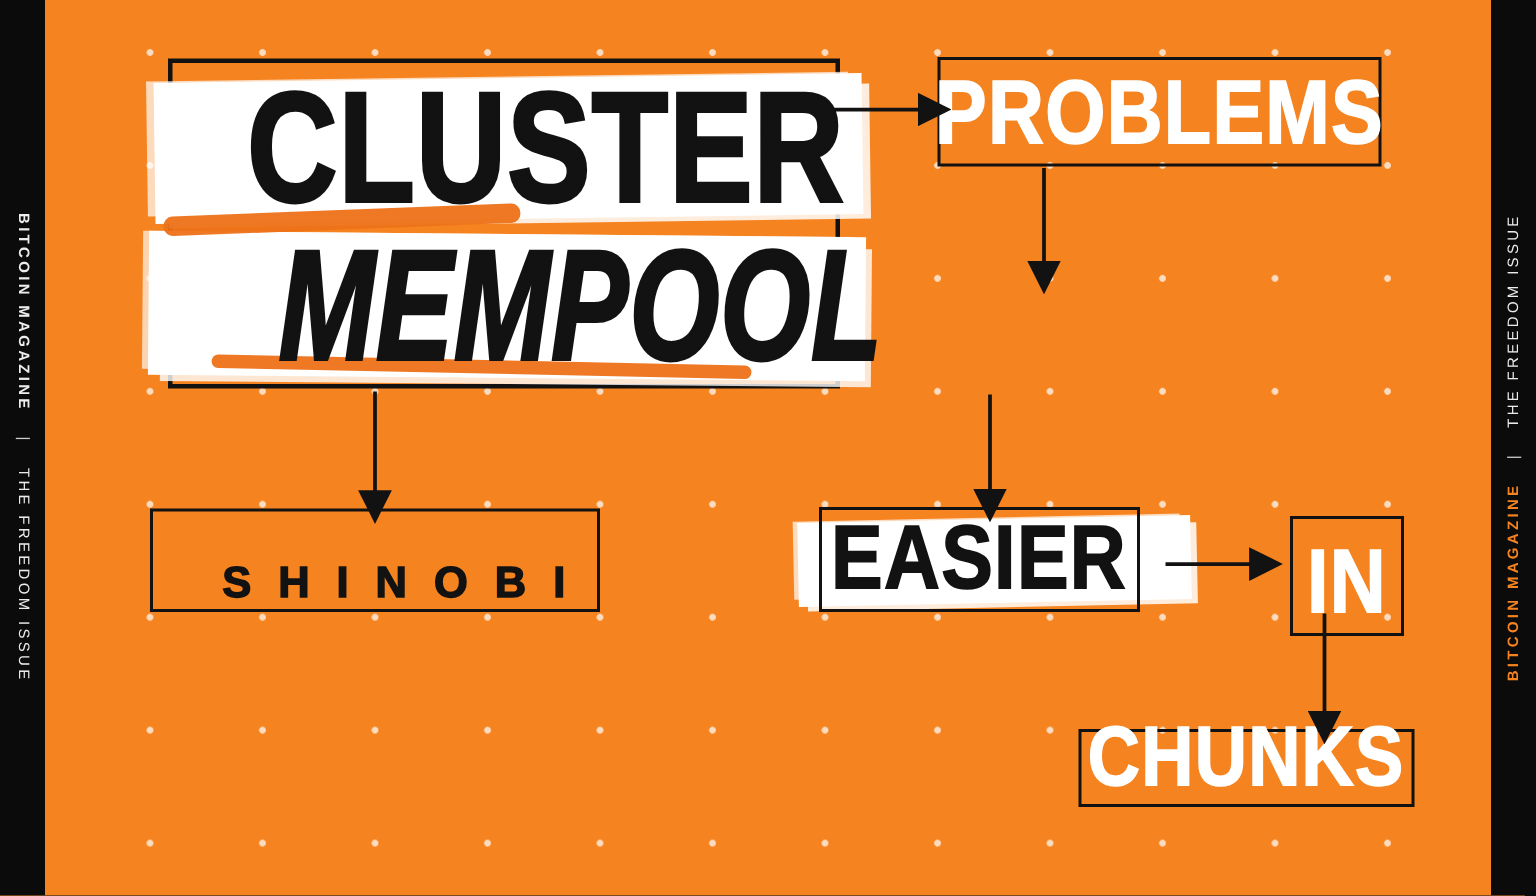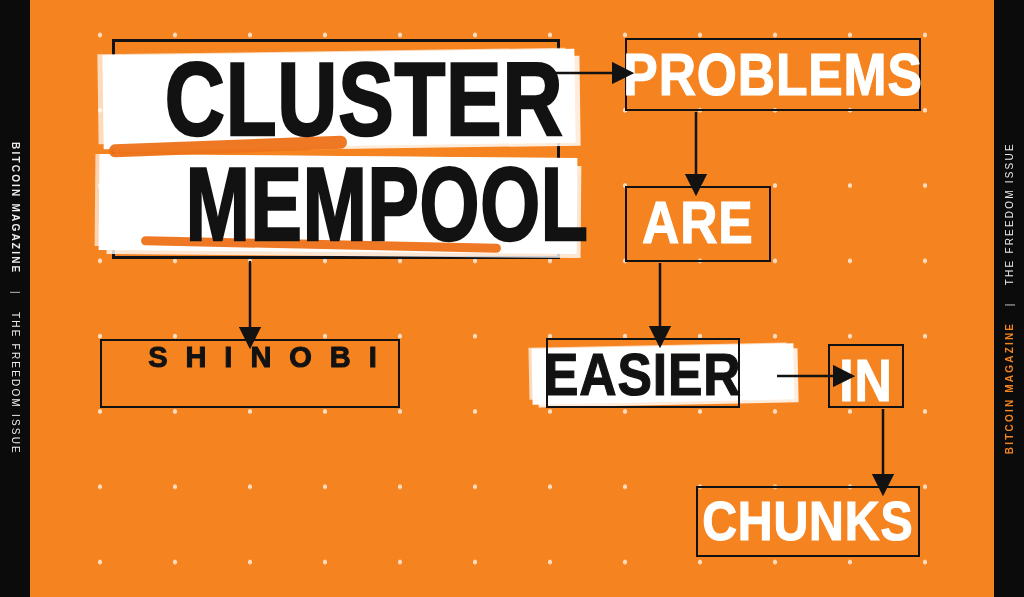--- a/index.html
+++ b/index.html
@@ -60,38 +60,38 @@
   .scribble{position:absolute;background:#ED7117;z-index:1;opacity:0.95;}
   .s1{left:-6px;top:98px;width:238px;height:13px;transform:rotate(-2.2deg);border-radius:6px;}
   .s2{left:26px;top:198px;width:360px;height:9px;transform:rotate(1.2deg);border-radius:5px;}
   .title-line{
     position:absolute;left:0;right:0;text-align:center;z-index:2;
     color:var(--ink);font-weight:900;letter-spacing:1px;
   }
   .title-line .sq{display:inline-block;-webkit-text-stroke:2.5px var(--ink);}
   .l1{top:10px;height:94px;line-height:94px;font-size:104px;}
   .l1 .sq{transform:scaleX(0.8);}
-  .l2{top:114px;height:72px;line-height:96px;font-size:104px;}
+  .l2{top:114px;height:72px;line-height:96px;font-size:104px;font-style:italic;}
   .l2 .sq{transform:scaleX(0.74);}
   
   .nbox{
     position:absolute;border:2.5px solid var(--ink);
-    display:flex;align-items:flex-start;justify-content:center;
+    display:flex;align-items:flex-end;justify-content:center;
     z-index:10;background:transparent;
   }
   .node-text{
     font-size:60px;font-weight:700;letter-spacing:1px;
     display:inline-block;transform:scaleX(0.86);
     -webkit-text-stroke:1.2px currentColor;white-space:nowrap;
   }
   .node-problems{left:625px;top:38px;width:296px;height:73px;color:var(--paper);}
   .node-are{left:625px;top:186px;width:146px;height:76px;color:var(--paper);}
-  .node-easier{left:546px;top:338px;width:194px;height:70px;color:var(--ink);}
-  .node-in{left:828px;top:344px;width:76px;height:64px;color:var(--paper);}
-  .node-chunks{left:696px;top:486px;width:224px;height:71px;color:var(--paper);}
+  .node-easier{left:546px;top:338px;width:214px;height:70px;color:var(--ink);}
+  .node-in{left:860px;top:344px;width:76px;height:80px;color:var(--paper);}
+  .node-chunks{left:719px;top:486px;width:224px;height:52px;color:var(--paper);}
   .node-chunks .node-text{font-size:56px;}
   .node-shinobi{left:100px;top:339px;width:300px;height:69px;color:var(--ink);padding-left:25px;}
   .shinobi-text{
     font-size:29px;font-weight:700;letter-spacing:0.62em;margin-right:-0.62em;
     -webkit-text-stroke:1px currentColor;white-space:nowrap;color:var(--ink);
   }
   .easier-hl{
     left:532px;top:346px;width:262px;height:56px;z-index:5;
     transform:rotate(-1.2deg);
     box-shadow:5px 4px 0 -1px rgba(255,255,255,0.85),-5px -3px 0 -2px rgba(255,255,255,0.7);
@@ -123,23 +123,20 @@
       <span class="sq">MEMPOOL</span>
     </div>
   </div>
 
   <div class="hl easier-hl"></div>
 
   <div class="nbox node-problems">
     <span class="node-text">PROBLEMS</span>
   </div>
 
-  <div class="nbox node-are">
-    <span class="node-text">ARE</span>
-  </div>
 
   <div class="nbox node-easier">
     <span class="node-text">EASIER</span>
   </div>
 
   <div class="nbox node-in">
     <span class="node-text">IN</span>
   </div>
 
   <div class="nbox node-chunks">

